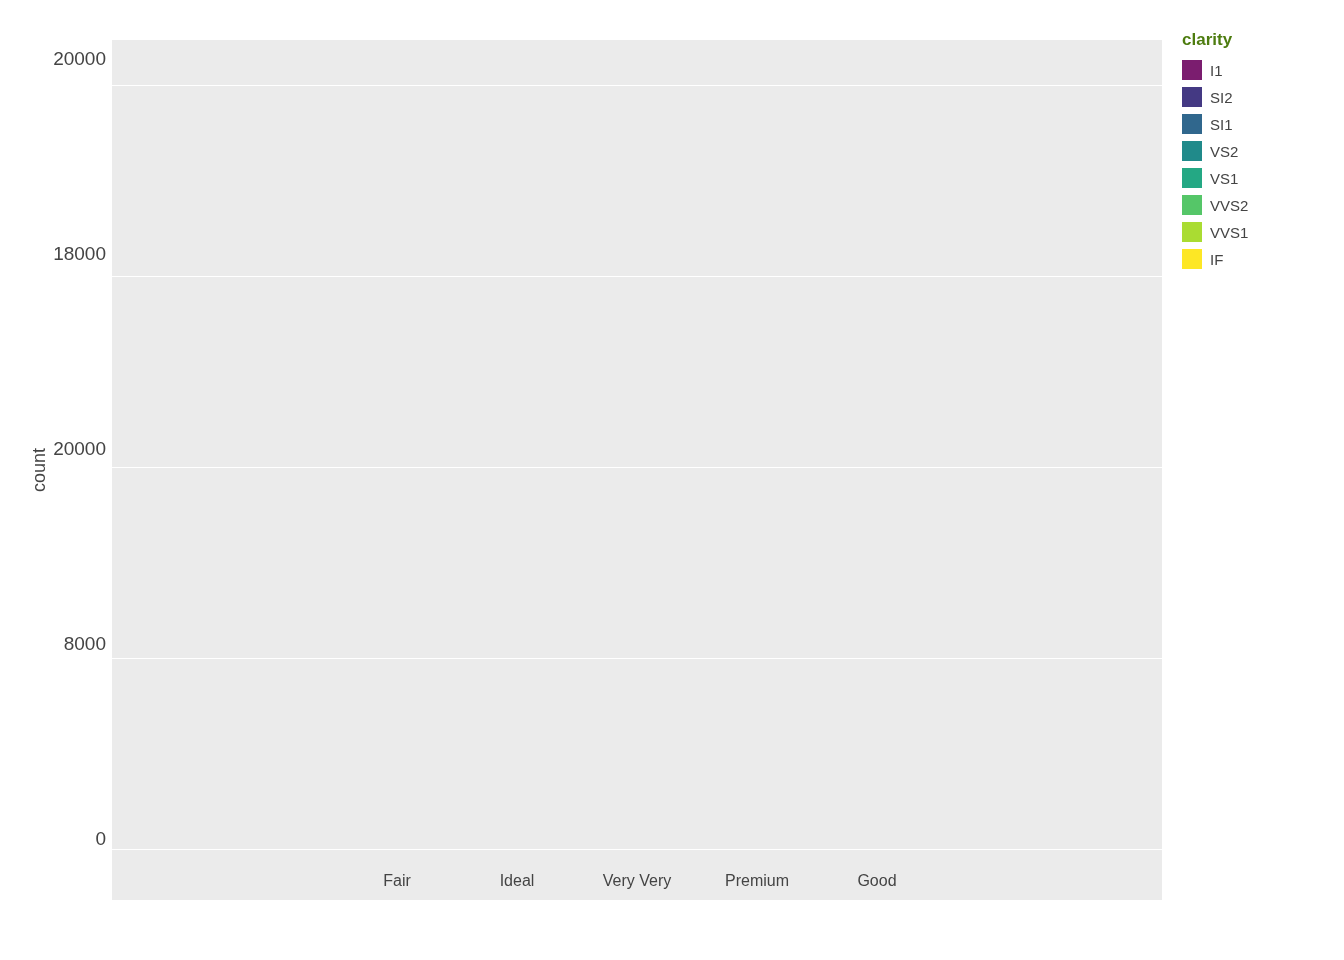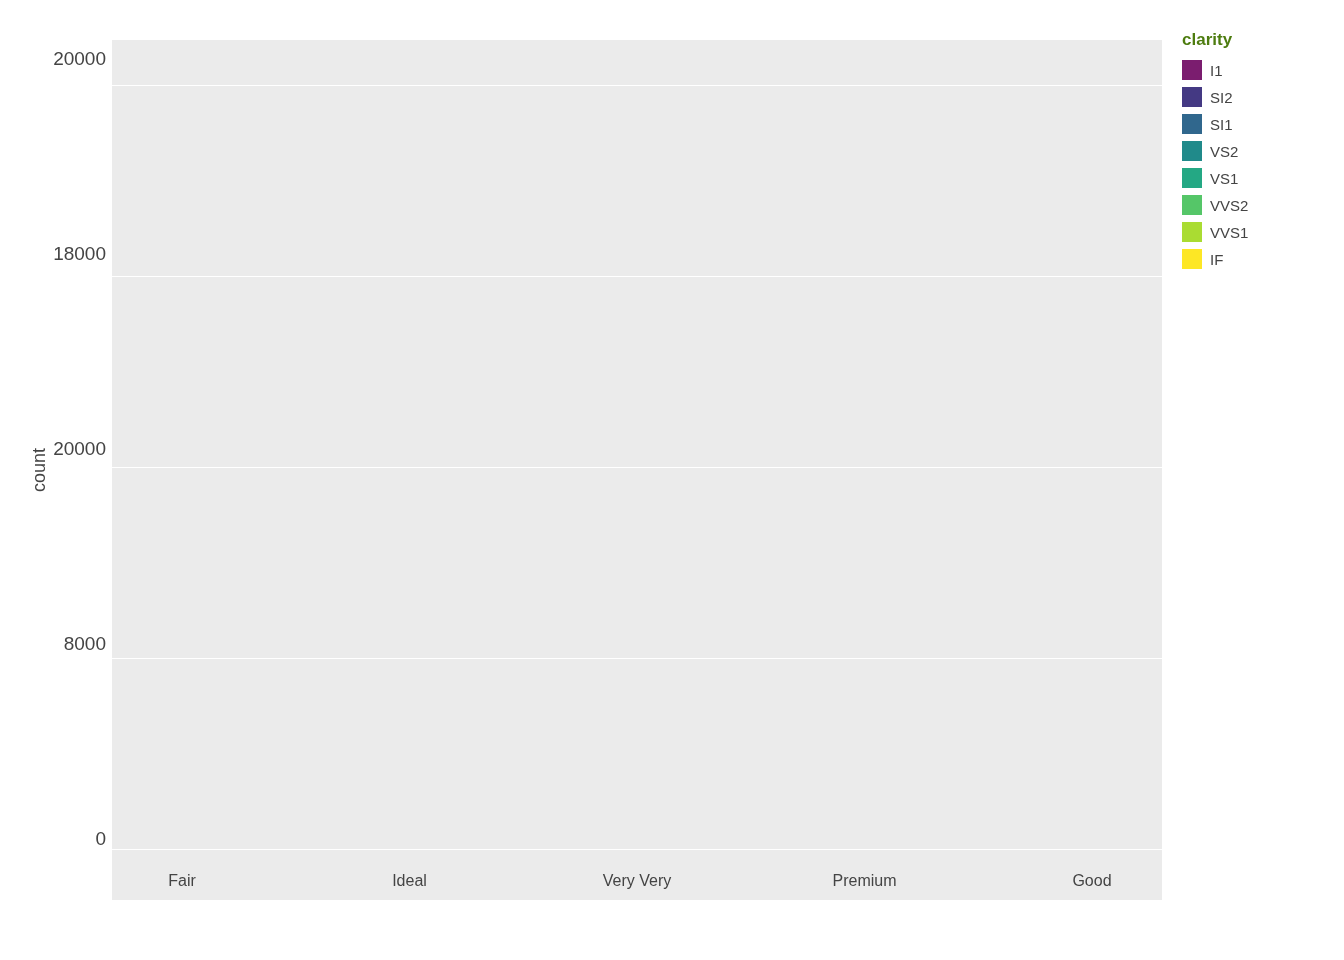--- a/index.html
+++ b/index.html
@@ -105,22 +105,22 @@
     .bar-segment {
       width: 100%;
     }
     .x-labels {
       position: absolute;
       bottom: 10px;
       left: 0;
       right: 0;
       display: flex;
       flex-direction: row;
-      justify-content: space-between;
-      padding: 0 10px;
+      justify-content: center;
+      padding: 0 20px;
     }
     .x-label {
       font-size: 16px;
       color: #444;
       text-align: center;
       width: 120px;
     }
     .x-axis-label {
       text-align: center;
       font-size: 18px;

